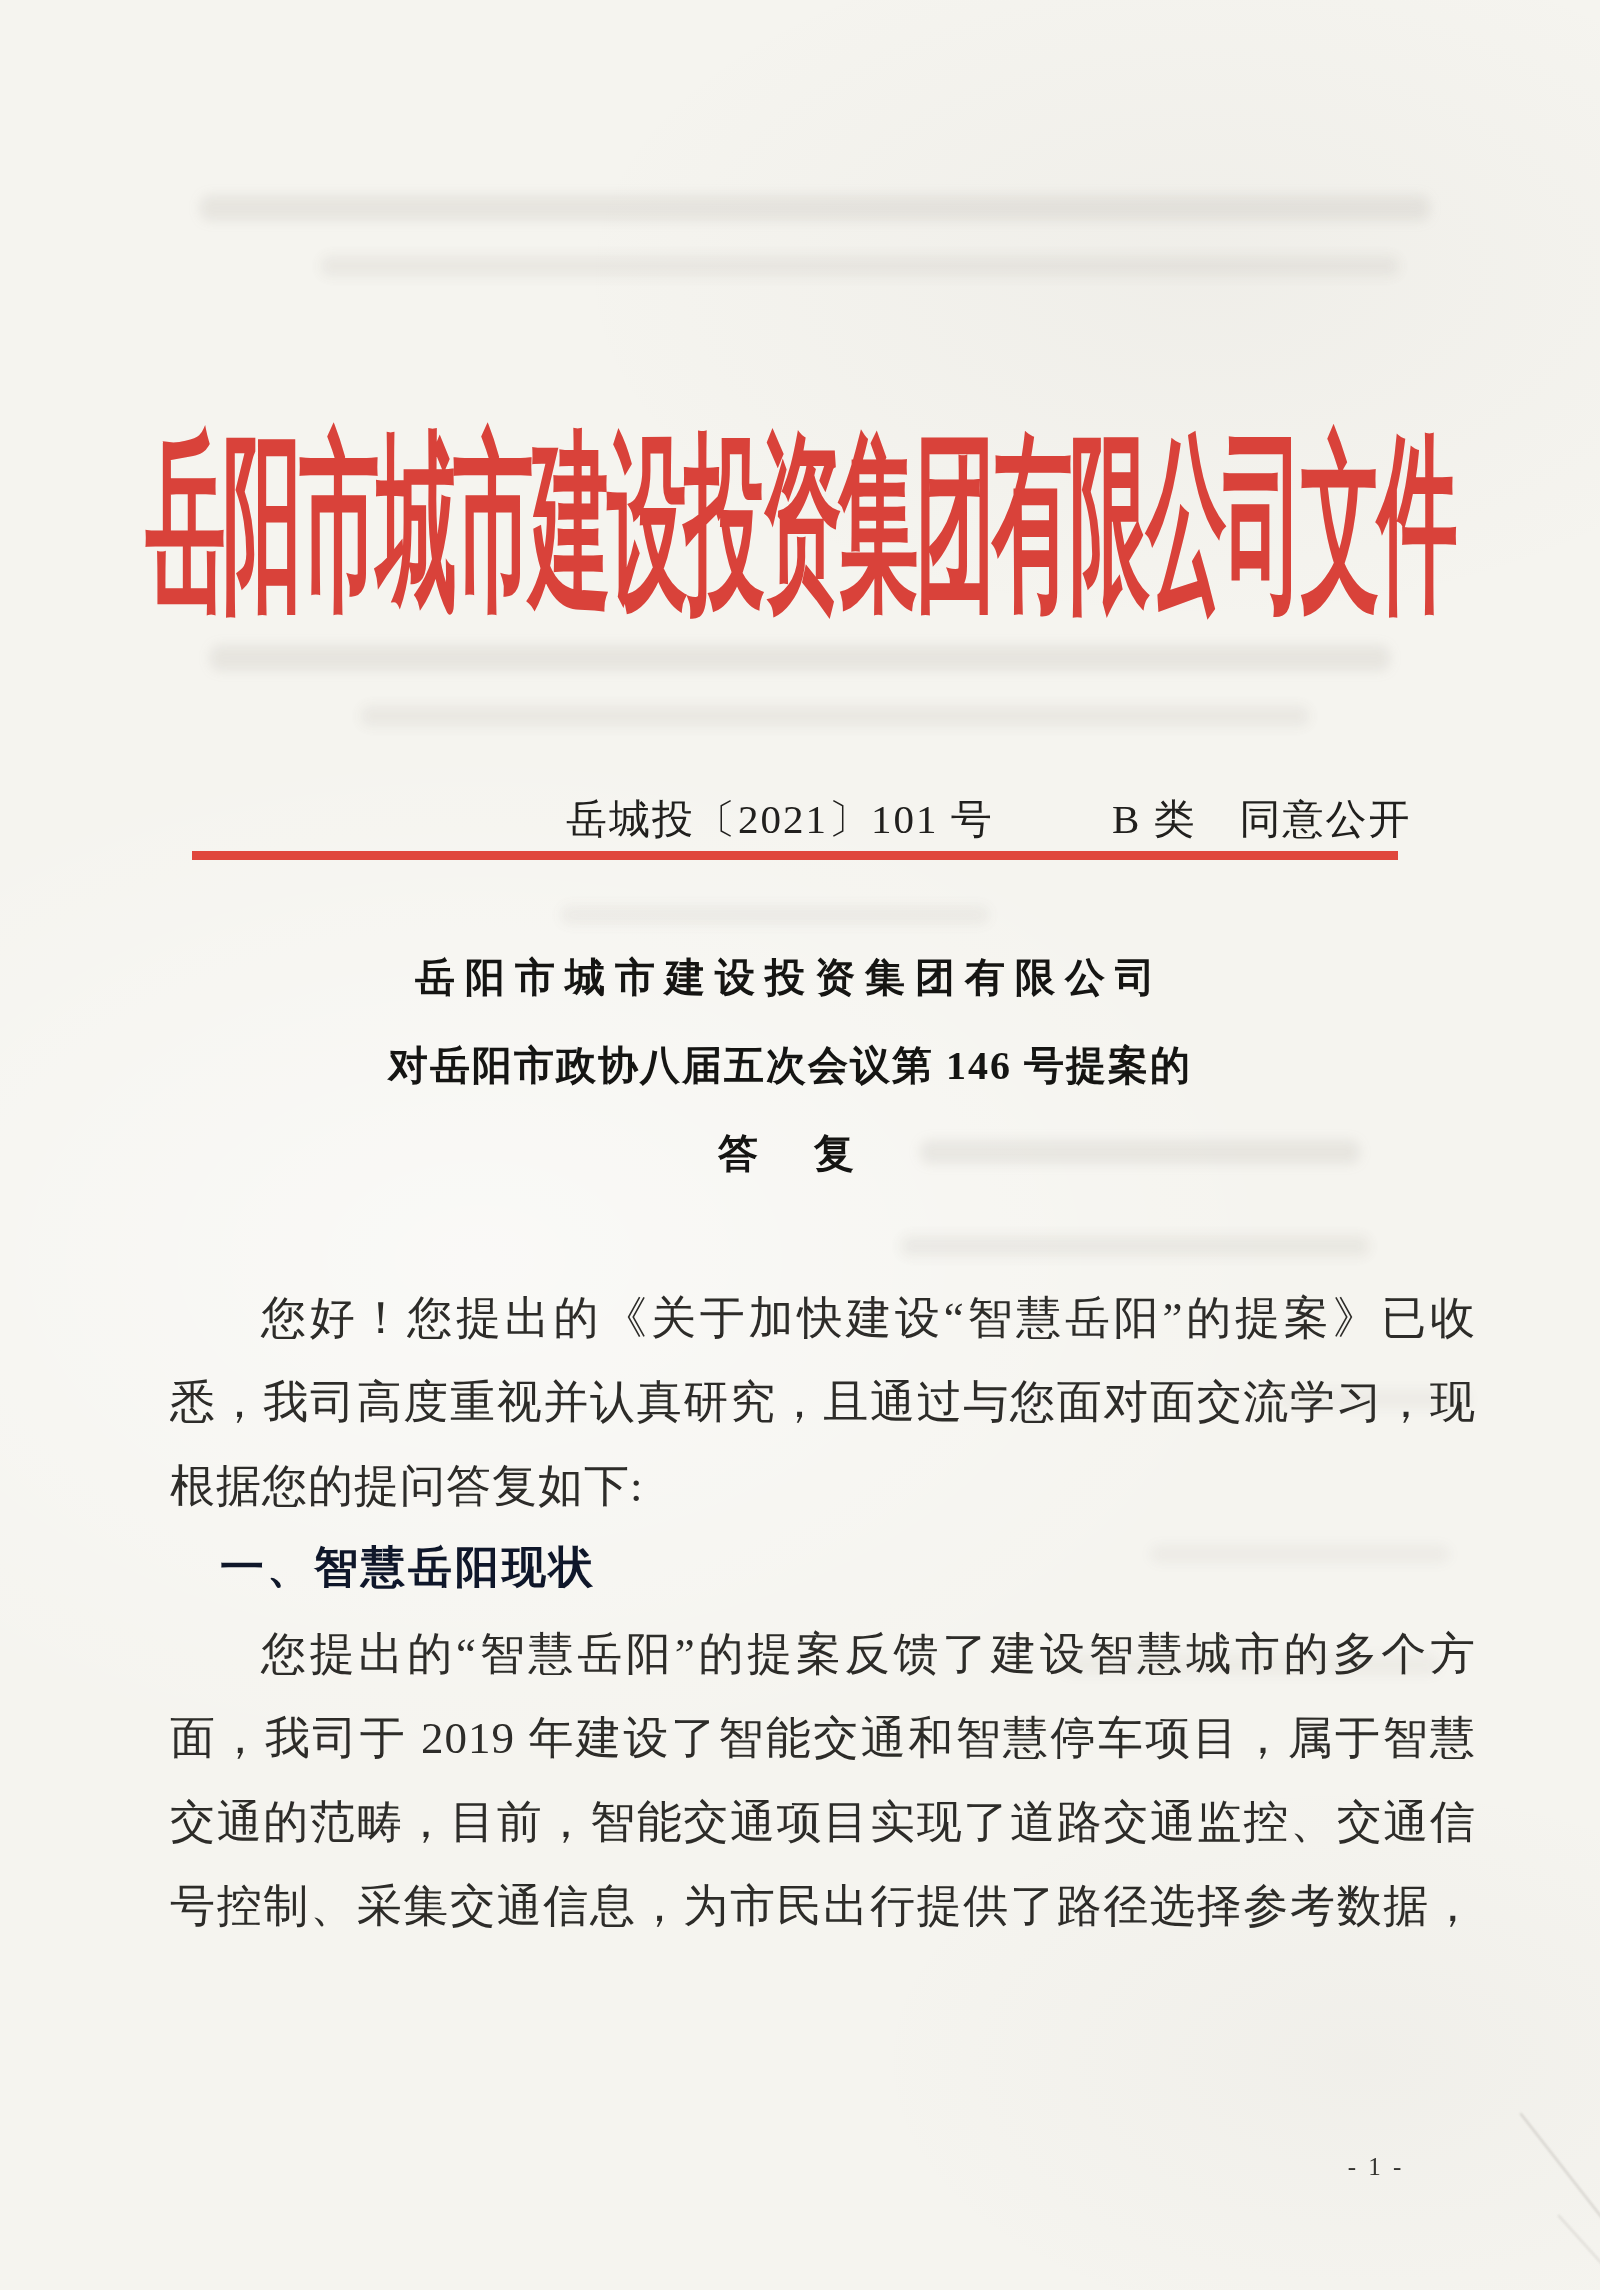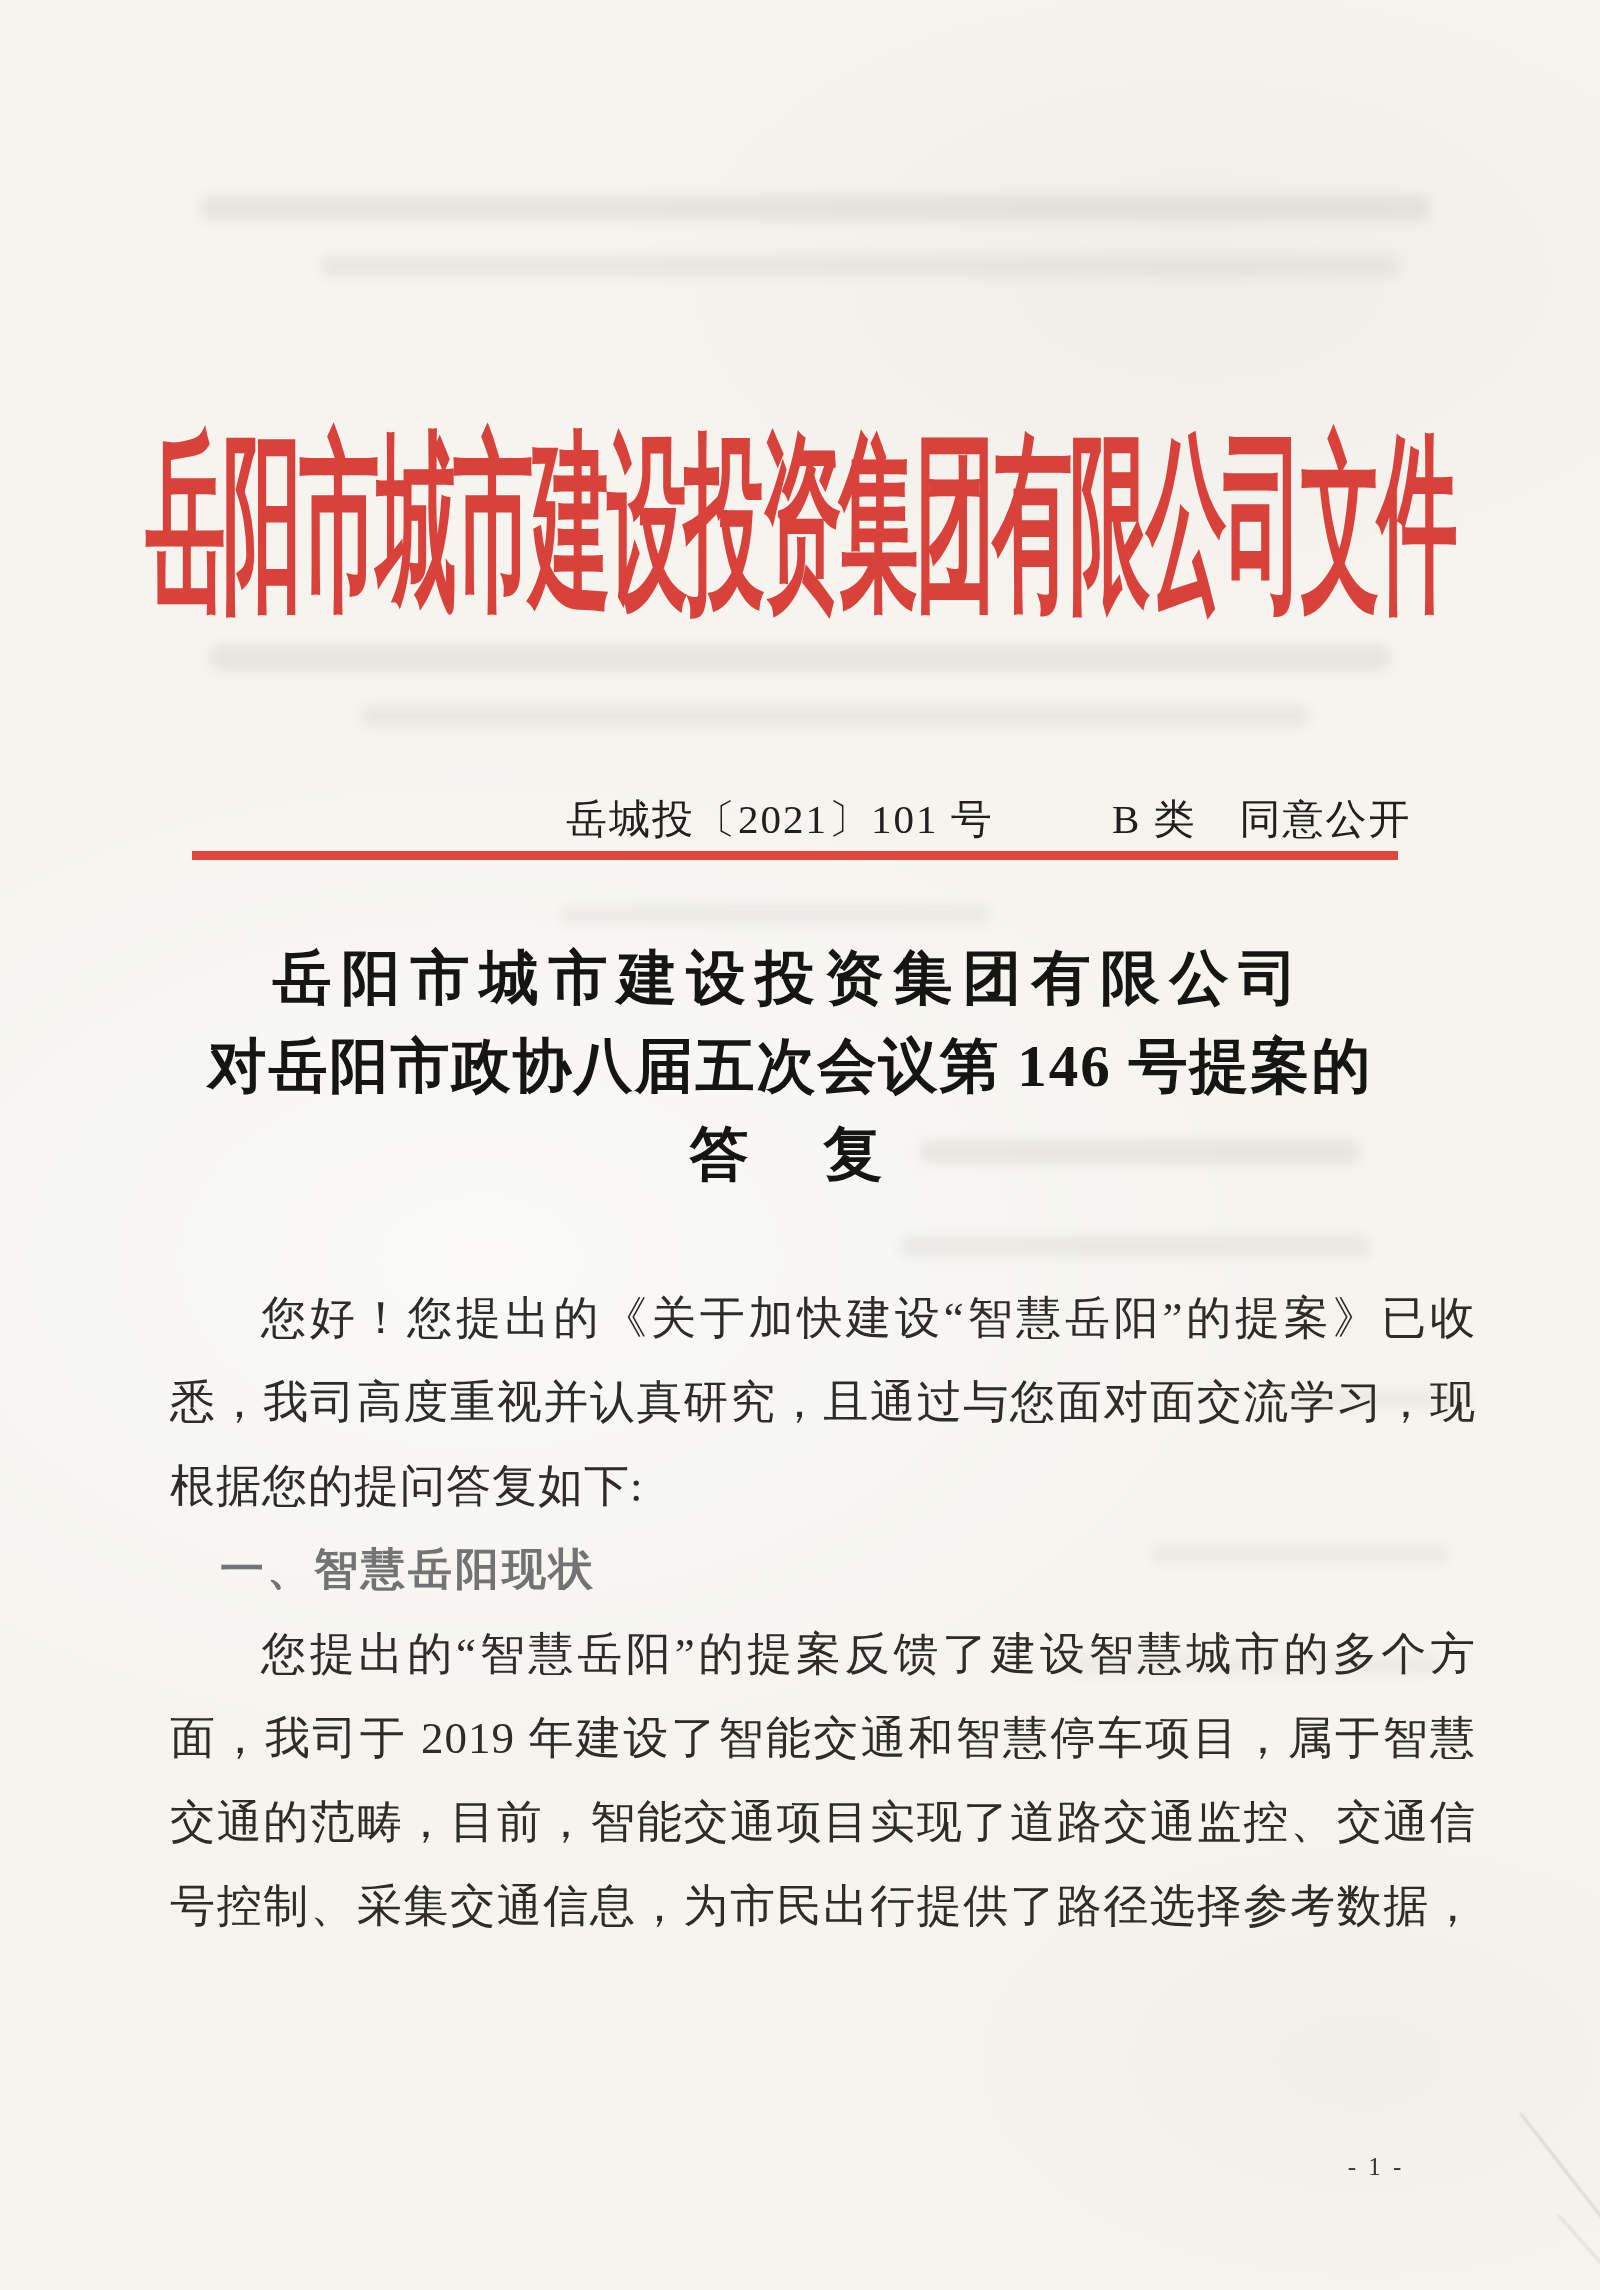--- a/index.html
+++ b/index.html
@@ -31,33 +31,33 @@
     letter-spacing:-3px;color:var(--red_title);
     transform:scaleY(2.4);transform-origin:50% 0;white-space:nowrap;
   }
   
   .doc-meta{position:absolute;top:792px;left:0;width:1264px;height:52px;font-size:41px;color:var(--ink_meta);}
   .doc-number{position:absolute;left:566px;top:0;letter-spacing:2px;white-space:nowrap;}
   .doc-class{position:absolute;left:1112px;top:0;letter-spacing:2px;white-space:nowrap;}
   .red-rule{position:absolute;top:851px;left:192px;width:1206px;height:9px;background:var(--red_rule);}
   
   .doc-title{position:absolute;top:934px;left:10px;width:1560px;text-align:center;
-    font-weight:bold;color:var(--ink_title);font-size:59px;line-height:88px;}
+    font-weight:bold;color:var(--ink_title);font-size:40px;line-height:88px;}
   .doc-title .t1{letter-spacing:10px;display:block;white-space:nowrap;}
   .doc-title .t2{letter-spacing:2px;display:block;white-space:nowrap;}
   .doc-title .t3{letter-spacing:8px;display:block;white-space:nowrap;}
   
   .body-text{position:absolute;top:1276px;left:170px;width:1306px;
     font-size:45px;line-height:84px;color:var(--ink_body);letter-spacing:1px;}
   .line{height:84px;overflow:hidden;}
   .line.justify{text-align:justify;text-align-last:justify;}
   .line.indent{text-indent:91px;}
   .line.heading{
-    font-family:Liberation Serif, serif;
-    font-weight:bold;font-size:44px;text-indent:50px;letter-spacing:3px;color:#737373;
+    font-family:Liberation Mono, monospace;
+    font-weight:bold;font-size:44px;text-indent:50px;letter-spacing:3px;color:#0f172a;
   }
   .page-number{position:absolute;top:2153px;left:1336px;width:80px;text-align:center;
     font-size:25px;letter-spacing:3px;color:#34332f;white-space:nowrap;}
 </style>
 </head>
 <body>
 
 <div class="page">
 
   <div class="ghost" style="top:195px;left:200px;width:1230px;height:26px;"></div>

